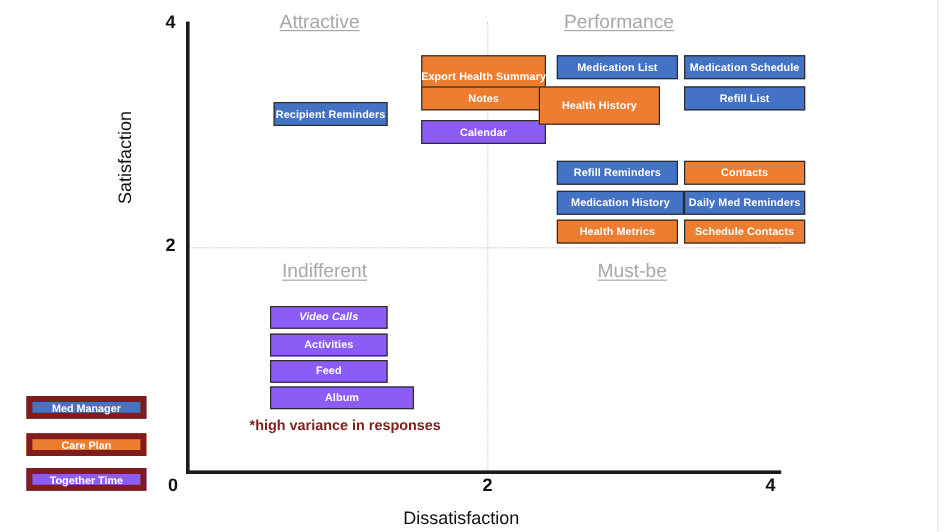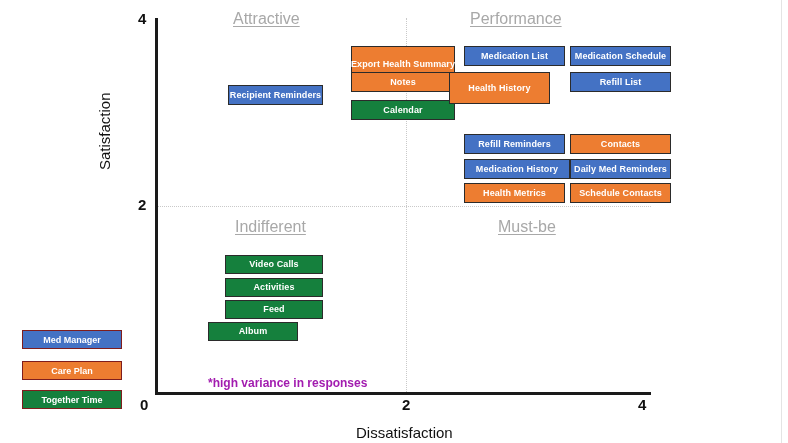--- a/index.html
+++ b/index.html
@@ -54,21 +54,21 @@
     letter-spacing: 0px;
   }
   .tick-y4 { left: 138px; top: 10px; }
   .tick-y2 { left: 138px; top: 196px; }
   .tick-x0 { left: 140px; top: 396px; }
   .tick-x2 { left: 402px; top: 396px; }
   .tick-x4 { left: 638px; top: 396px; }
 
   .axis-title-x {
     position: absolute;
-    left: 356px;
+    left: 336px;
     top: 424px;
     font-size: 15px;
     color: #111111;
     white-space: nowrap;
   }
   .axis-title-y {
     position: absolute;
     left: 96px;
     top: 170px;
     font-size: 15px;
@@ -121,41 +121,41 @@
     display: flex;
     align-items: center;
     justify-content: center;
     text-align: center;
     line-height: 1;
     white-space: nowrap;
     letter-spacing: 0.1px;
   }
   .c-blue   { background: #4472c4; }
   .c-orange { background: #ed7d31; }
-  .c-green  { background: #15803d; }
+  .c-green  { background: #8b5cf6; }
 
   
   .annotation {
     position: absolute;
     left: 208px;
-    top: 376px;
+    top: 347px;
     font-size: 12px;
     font-weight: bold;
-    color: #a21caf;
+    color: #7f1d1d;
     white-space: nowrap;
   }
 
   
   .legend-box {
     position: absolute;
     box-sizing: border-box;
     left: 22px;
     width: 100px;
     height: 19px;
-    border: 1px solid #7f1d1d;
+    border: 5px solid #7f1d1d;
     color: #ffffff;
     font-size: 9px;
     font-weight: bold;
     display: flex;
     align-items: center;
     justify-content: center;
     white-space: nowrap;
   }
 </style>
 </head>
@@ -193,24 +193,24 @@
       <div class="box c-blue" style="left: 464px; top: 46px; width: 101px; height: 20px;">Medication List</div>
       <div class="box c-blue" style="left: 570px; top: 46px; width: 101px; height: 20px;">Medication Schedule</div>
       <div class="box c-orange" style="left: 449px; top: 72px; width: 101px; height: 32px;">Health History</div>
       <div class="box c-blue" style="left: 570px; top: 72px; width: 101px; height: 20px;">Refill List</div>
       <div class="box c-blue" style="left: 464px; top: 134px; width: 101px; height: 20px;">Refill Reminders</div>
       <div class="box c-orange" style="left: 570px; top: 134px; width: 101px; height: 20px;">Contacts</div>
       <div class="box c-blue" style="left: 464px; top: 159px; width: 106px; height: 20px;">Medication History</div>
       <div class="box c-blue" style="left: 570px; top: 159px; width: 101px; height: 20px;">Daily Med Reminders</div>
       <div class="box c-orange" style="left: 464px; top: 183px; width: 101px; height: 20px;">Health Metrics</div>
       <div class="box c-orange" style="left: 570px; top: 183px; width: 101px; height: 20px;">Schedule Contacts</div>
-      <div class="box c-green" style="left: 225px; top: 255px; width: 98px; height: 19px;">Video Calls</div>
+      <div class="box c-green" style="left: 225px; top: 255px; width: 98px; height: 19px; font-style: italic;">Video Calls</div>
       <div class="box c-green" style="left: 225px; top: 278px; width: 98px; height: 19px;">Activities</div>
       <div class="box c-green" style="left: 225px; top: 300px; width: 98px; height: 19px;">Feed</div>
-      <div class="box c-green" style="left: 208px; top: 322px; width: 90px; height: 19px;">Album</div>
+      <div class="box c-green" style="left: 225px; top: 322px; width: 120px; height: 19px;">Album</div>
     </div>
 
   <div class="annotation">*high variance in responses</div>
 
   <div id="legend-layer">
       <div class="legend-box c-blue" style="top: 330px;">Med Manager</div>
       <div class="legend-box c-orange" style="top: 361px;">Care Plan</div>
       <div class="legend-box c-green" style="top: 390px;">Together Time</div>
     </div>
 

